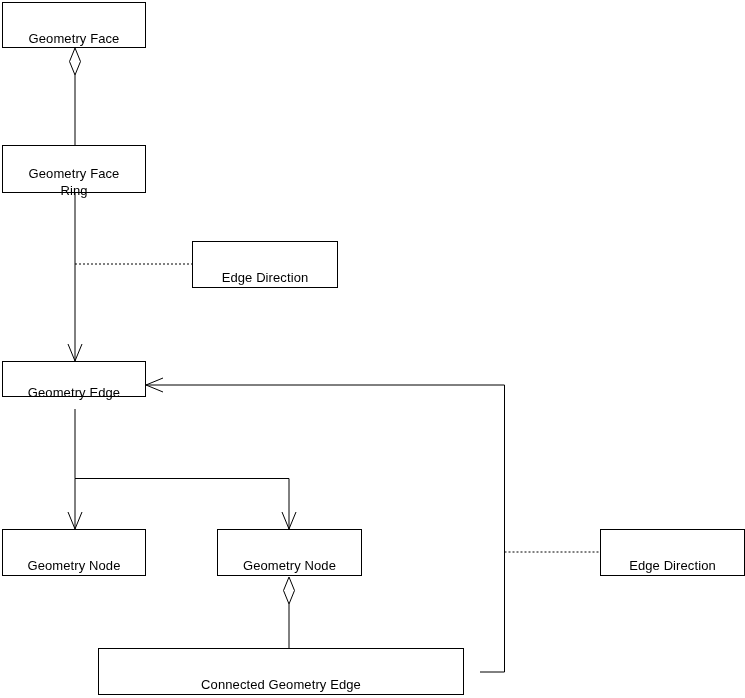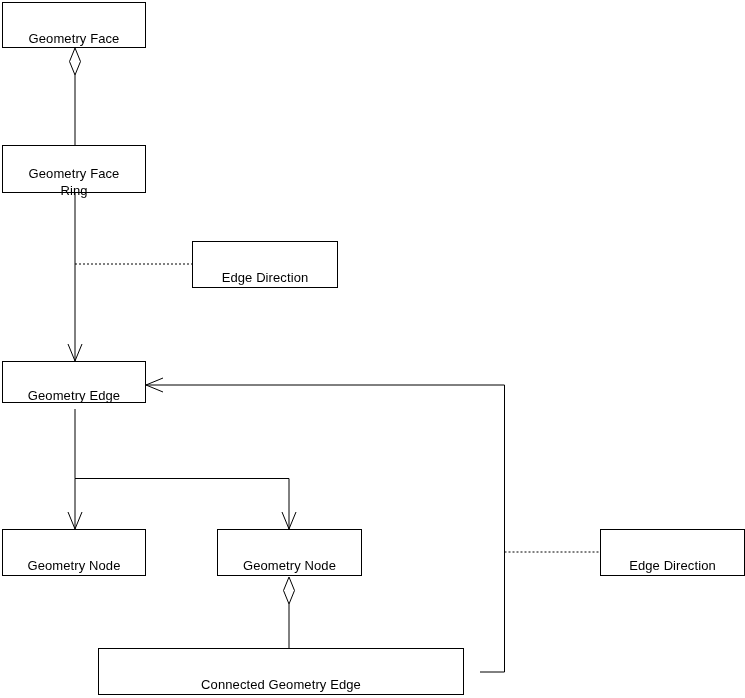--- a/index.html
+++ b/index.html
@@ -103,21 +103,21 @@
 
   <div class="node" style="left:2px; top:145px; width:144px; height:48px;">
     <span class="label">Geometry Face
 Ring</span>
   </div>
 
   <div class="node" style="left:192px; top:241px; width:146px; height:47px;">
     <span class="label">Edge Direction</span>
   </div>
 
-  <div class="node" style="left:2px; top:361px; width:144px; height:42px;">
+  <div class="node" style="left:2px; top:361px; width:144px; height:36px;">
     <span class="label">Geometry Edge</span>
   </div>
 
   <div class="node" style="left:2px; top:529px; width:144px; height:47px;">
     <span class="label">Geometry Node</span>
   </div>
 
   <div class="node" style="left:217px; top:529px; width:145px; height:47px;">
     <span class="label">Geometry Node</span>
   </div>

